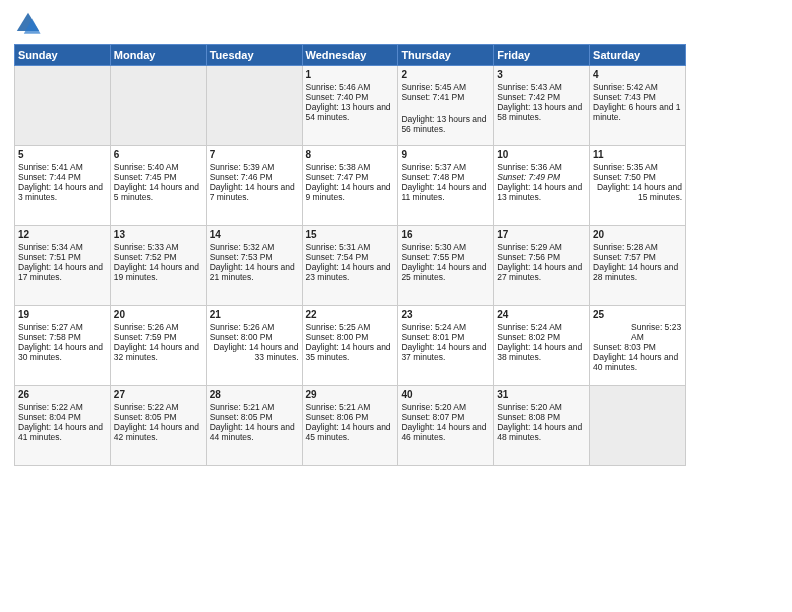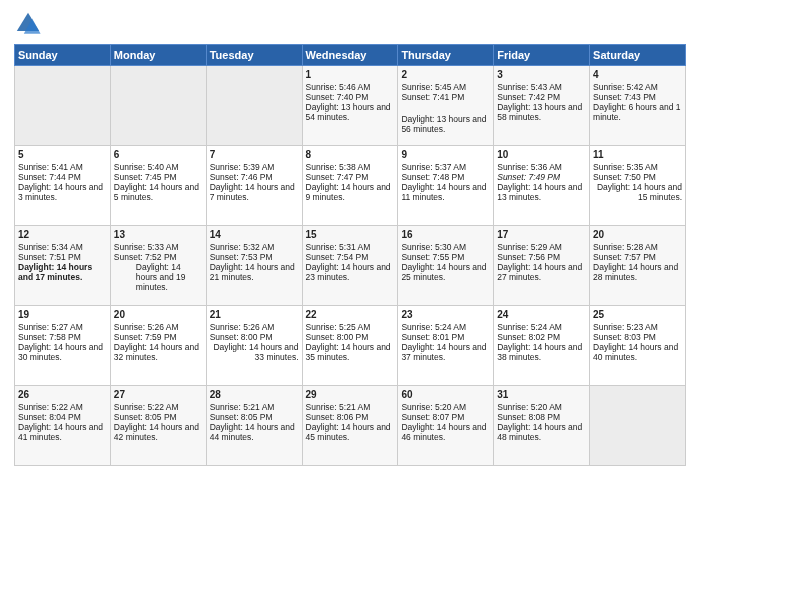--- a/index.html
+++ b/index.html
@@ -189,27 +189,27 @@
             <span style="display: block;">Sunrise: 5:35 AM</span>
             <span style="display: block;">Sunset: 7:50 PM</span>
             <span style="display: block; text-align: right;">Daylight: 14 hours and 15 minutes.</span>
           </td>
         </tr>
         <tr>
           <td>
             <span class="day-num">12</span>
             <span style="display: block;">Sunrise: 5:34 AM</span>
             <span style="display: block;">Sunset: 7:51 PM</span>
-            <span style="display: block; font-weight: bold;">Daylight: 14 hours and 17 minutes.</span>
+            <span style="display: block;">Daylight: 14 hours and 17 minutes.</span>
           </td>
           <td>
             <span class="day-num">13</span>
             <span style="display: block;">Sunrise: 5:33 AM</span>
             <span style="display: block;">Sunset: 7:52 PM</span>
-            <span style="display: block; margin-left: 22px;">Daylight: 14 hours and 19 minutes.</span>
+            <span style="display: block;">Daylight: 14 hours and 19 minutes.</span>
           </td>
           <td>
             <span class="day-num">14</span>
             <span style="display: block;">Sunrise: 5:32 AM</span>
             <span style="display: block;">Sunset: 7:53 PM</span>
             <span style="display: block;">Daylight: 14 hours and 21 minutes.</span>
           </td>
           <td>
             <span class="day-num">15</span>
             <span style="display: block;">Sunrise: 5:31 AM</span>
@@ -267,21 +267,21 @@
             <span style="display: block;">Daylight: 14 hours and 37 minutes.</span>
           </td>
           <td>
             <span class="day-num">24</span>
             <span style="display: block;">Sunrise: 5:24 AM</span>
             <span style="display: block;">Sunset: 8:02 PM</span>
             <span style="display: block;">Daylight: 14 hours and 38 minutes.</span>
           </td>
           <td>
             <span class="day-num">25</span>
-            <span style="display: block;">Sunrise: 5:23 AM</span>
+            <span style="display: block; margin-left: 38px;">Sunrise: 5:23 AM</span>
             <span style="display: block;">Sunset: 8:03 PM</span>
             <span style="display: block;">Daylight: 14 hours and 40 minutes.</span>
           </td>
         </tr>
         <tr>
           <td>
             <span class="day-num">26</span>
             <span style="display: block;">Sunrise: 5:22 AM</span>
             <span style="display: block;">Sunset: 8:04 PM</span>
             <span style="display: block;">Daylight: 14 hours and 41 minutes.</span>
@@ -298,21 +298,21 @@
             <span style="display: block;">Sunset: 8:05 PM</span>
             <span style="display: block;">Daylight: 14 hours and 44 minutes.</span>
           </td>
           <td>
             <span class="day-num">29</span>
             <span style="display: block;">Sunrise: 5:21 AM</span>
             <span style="display: block;">Sunset: 8:06 PM</span>
             <span style="display: block;">Daylight: 14 hours and 45 minutes.</span>
           </td>
           <td>
-            <span class="day-num">60</span>
+            <span class="day-num">40</span>
             <span style="display: block;">Sunrise: 5:20 AM</span>
             <span style="display: block;">Sunset: 8:07 PM</span>
             <span style="display: block;">Daylight: 14 hours and 46 minutes.</span>
           </td>
           <td>
             <span class="day-num">31</span>
             <span style="display: block;">Sunrise: 5:20 AM</span>
             <span style="display: block;">Sunset: 8:08 PM</span>
             <span style="display: block;">Daylight: 14 hours and 48 minutes.</span>
           </td>

